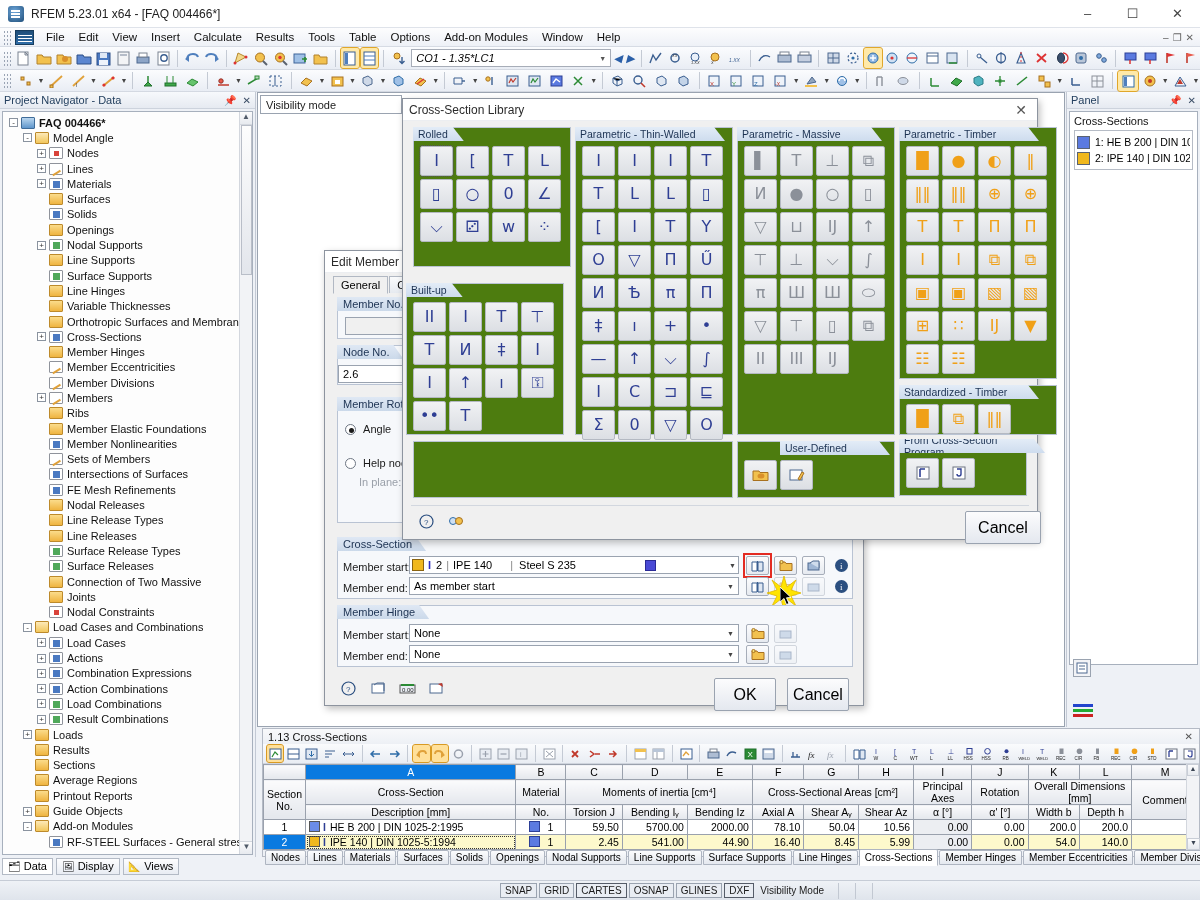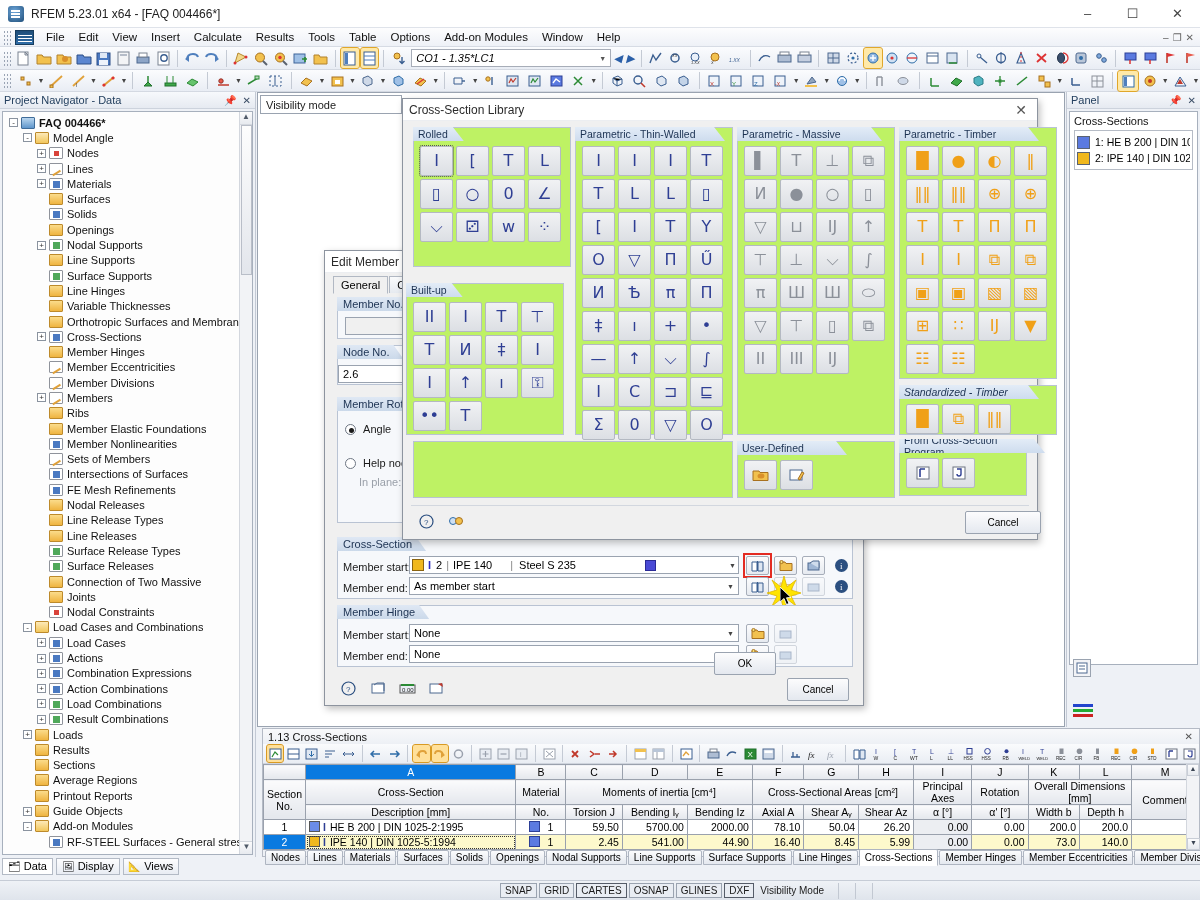--- a/index.html
+++ b/index.html
@@ -235,28 +235,28 @@
   .lbl.muted { color:#9aa0a9; }
   .radio { width:11px; height:11px; border:1px solid #6d7683; border-radius:50%;
     background:#fff; display:inline-block; position:relative; vertical-align:-2px; }
   .radio.on::after { content:""; position:absolute; left:2.5px; top:2.5px; width:5px; height:5px;
     border-radius:50%; background:#1a1a1a; }
   .radio.sm { width:10px; height:10px; }
   .radio.sm.on::after { left:2px; top:2px; width:4px; height:4px; background:#5a6270; }
   .dbtn { position:absolute; width:23px; height:19px; background:linear-gradient(#fcfcfd,#e6eaf0);
     border:1px solid #a6adb9; display:flex; align-items:center; justify-content:center; border-radius:2px;}
   .dbtn.dis { opacity:0.45; }
-  .okbtn { position:absolute; width:62px; height:23px; background:linear-gradient(#fcfcfd,#e4e8ef);
+  .okbtn { position:absolute; width:62px; height:33px; background:linear-gradient(#fcfcfd,#e4e8ef);
     border:1px solid #9aa3b0; border-radius:2px; display:flex; align-items:center;
-    justify-content:center; font-size:10px; }
+    justify-content:center; font-size:16px; }
   .redbox { position:absolute; border:2px solid #e32b22; }
 
   
   .cslib { left: 402px; top: 98px; width: 636px; height: 442px; background:#f0f0f0; }
-  .csgroup { position:absolute; border:1px solid #b9c3d3; background:#bef264; }
+  .csgroup { position:absolute; border:1px solid #b9c3d3; background:#4d7c0f; }
   .csgroup > .ghdr { position:absolute; top:-1px; left:-1px; height:14px; padding:0 16px 0 5px;
     background: linear-gradient(#e3ecf7,#cedcee); font-size:10.5px; color:#1c3252;
     display:flex; align-items:center;
     clip-path: polygon(0 0, calc(100% - 11px) 0, 100% 100%, 0 100%); }
   .csgrid { position:absolute; left:6px; top:18px; display:grid; gap:3px; }
   .csbtn { width:33px; height:30px; background:linear-gradient(#f1f2f4,#dcdfe4);
     border:1px solid #b4b9c2; border-radius:2px; display:flex; align-items:center;
     justify-content:center; font-size:16px; line-height:1; }
   .csbtn.sel { outline:1px dotted #555; }
   .csbtn .gl { font-family:"DejaVu Sans", sans-serif; }
@@ -1378,21 +1378,21 @@
           <text x="3" y="10" font-size="6" fill="#222">0.00</text>
           <rect x="2" y="2" width="13" height="2" fill="#2b8a34"></rect>
         </svg>
     </div>
     <div class="dbtn" style="left:100px; top:428px; border:none; background:none;">
       <svg width="16" height="13">
           <rect x="1" y="2" width="12" height="9" fill="#fff" stroke="#4d688f"></rect>
           <path d="M9 2 L13 1 L14 5" fill="#c0392b"></path>
         </svg>
     </div>
-    <div class="okbtn" style="left:389px; top:401px;">OK</div>
+    <div class="okbtn" style="left:389px; top:427px;">OK</div>
     <div class="okbtn" style="left:462px; top:427px;">Cancel</div>
   </div>
 
   <div class="dlg cslib">
     <div class="dlg-title">
       <span>Cross-Section Library</span>
       <span class="x">✕</span>
     </div>
 
     <div class="csgroup" style="left:10px; top:28px; width:158px; height:140px;">
@@ -1764,38 +1764,38 @@
           <div class="csbtn">
             <span class="gl orng">☷</span>
           </div>
           <div class="csbtn">
             <span class="gl orng">☷</span>
           </div>
         </div>
     </div>
 
     <div class="csgroup" style="left:496px; top:286px; width:158px; height:50px;">
-      <div class="ghdr" style="width:140px;font-style:italic;">Standardized - Timber</div>
+      <div class="ghdr" style="width:140px;">Standardized - Timber</div>
       <div class="csgrid" id="grid-std-timber" style="grid-template-columns:repeat(4,33px);">
           <div class="csbtn">
             <span class="gl orng">█</span>
           </div>
           <div class="csbtn">
             <span class="gl orng">⧉</span>
           </div>
           <div class="csbtn">
             <span class="gl orng">‖‖</span>
           </div>
         </div>
     </div>
 
     <div class="csgroup" style="left:10px; top:342px; width:320px; height:57px;"></div>
 
     <div class="csgroup" style="left:334px; top:342px; width:158px; height:57px;">
-      <div class="ghdr" style="width:110px;">User-Defined</div>
+      <div class="ghdr" style="width:110px;margin-left:43px;">User-Defined</div>
       <div class="csgrid" style="grid-template-columns:repeat(4,33px);">
         <div class="csbtn">
           <svg width="17" height="14">
               <path d="M1 3 h6 l1 1.5 h8 v8 h-15z" fill="#f2c14e" stroke="#a8711f"></path>
               <ellipse cx="9" cy="8" rx="3.5" ry="2.5" fill="#d98f2a"></ellipse>
             </svg>
         </div>
         <div class="csbtn">
           <svg width="16" height="14">
               <rect x="1" y="2" width="12" height="10" fill="#fff" stroke="#4d688f"></rect>
@@ -2191,40 +2191,40 @@
         <tbody id="tbody">
             <tr class="row1">
               <td class="rowhdr">1</td>
               <td style="white-space: nowrap;"><span style="display: inline-block; width: 11px; height: 11px; background: rgb(107, 140, 232); border: 1px solid rgb(85, 85, 85); vertical-align: -1px; margin-right: 3px;"></span><span style="color: rgb(47, 63, 148); font-weight: bold; margin-right: 4px;">I</span><span>HE B 200 | DIN 1025-2:1995</span></td>
               <td class="ctr"><span style="display: inline-block; width: 11px; height: 11px; background: rgb(91, 122, 224); border: 1px solid rgb(44, 63, 150); vertical-align: -1px; margin-right: 8px;"></span><span>1</span></td>
               <td class="num">59.50</td>
               <td class="num">5700.00</td>
               <td class="num">2000.00</td>
               <td class="num">78.10</td>
               <td class="num">50.04</td>
-              <td class="num">26.20</td>
+              <td class="num">10.56</td>
               <td class="num dim">0.00</td>
               <td class="num">0.00</td>
               <td class="num">200.0</td>
               <td class="num">200.0</td>
               <td class="num"></td>
             </tr>
             <tr class="row2">
               <td class="rowhdr">2</td>
               <td style="white-space: nowrap; outline: rgb(51, 51, 51) dotted 1px; outline-offset: -2px;"><span style="display: inline-block; width: 11px; height: 11px; background: rgb(240, 184, 30); border: 1px solid rgb(85, 85, 85); vertical-align: -1px; margin-right: 3px;"></span><span style="color: rgb(47, 63, 148); font-weight: bold; margin-right: 4px;">I</span><span>IPE 140 | DIN 1025-5:1994</span></td>
               <td class="ctr"><span style="display: inline-block; width: 11px; height: 11px; background: rgb(91, 122, 224); border: 1px solid rgb(44, 63, 150); vertical-align: -1px; margin-right: 8px;"></span><span>1</span></td>
               <td class="num">2.45</td>
               <td class="num">541.00</td>
               <td class="num">44.90</td>
               <td class="num">16.40</td>
               <td class="num">8.45</td>
               <td class="num">5.99</td>
               <td class="num dim">0.00</td>
               <td class="num">0.00</td>
-              <td class="num">73.0</td>
+              <td class="num">54.0</td>
               <td class="num">140.0</td>
               <td class="num"></td>
             </tr>
           </tbody>
       </table>
       <div class="grid-scroll">
         <div class="a">▲</div>
         <div class="a" style="position:absolute;bottom:0;width:13px;">▼</div>
       </div>
     </div>

